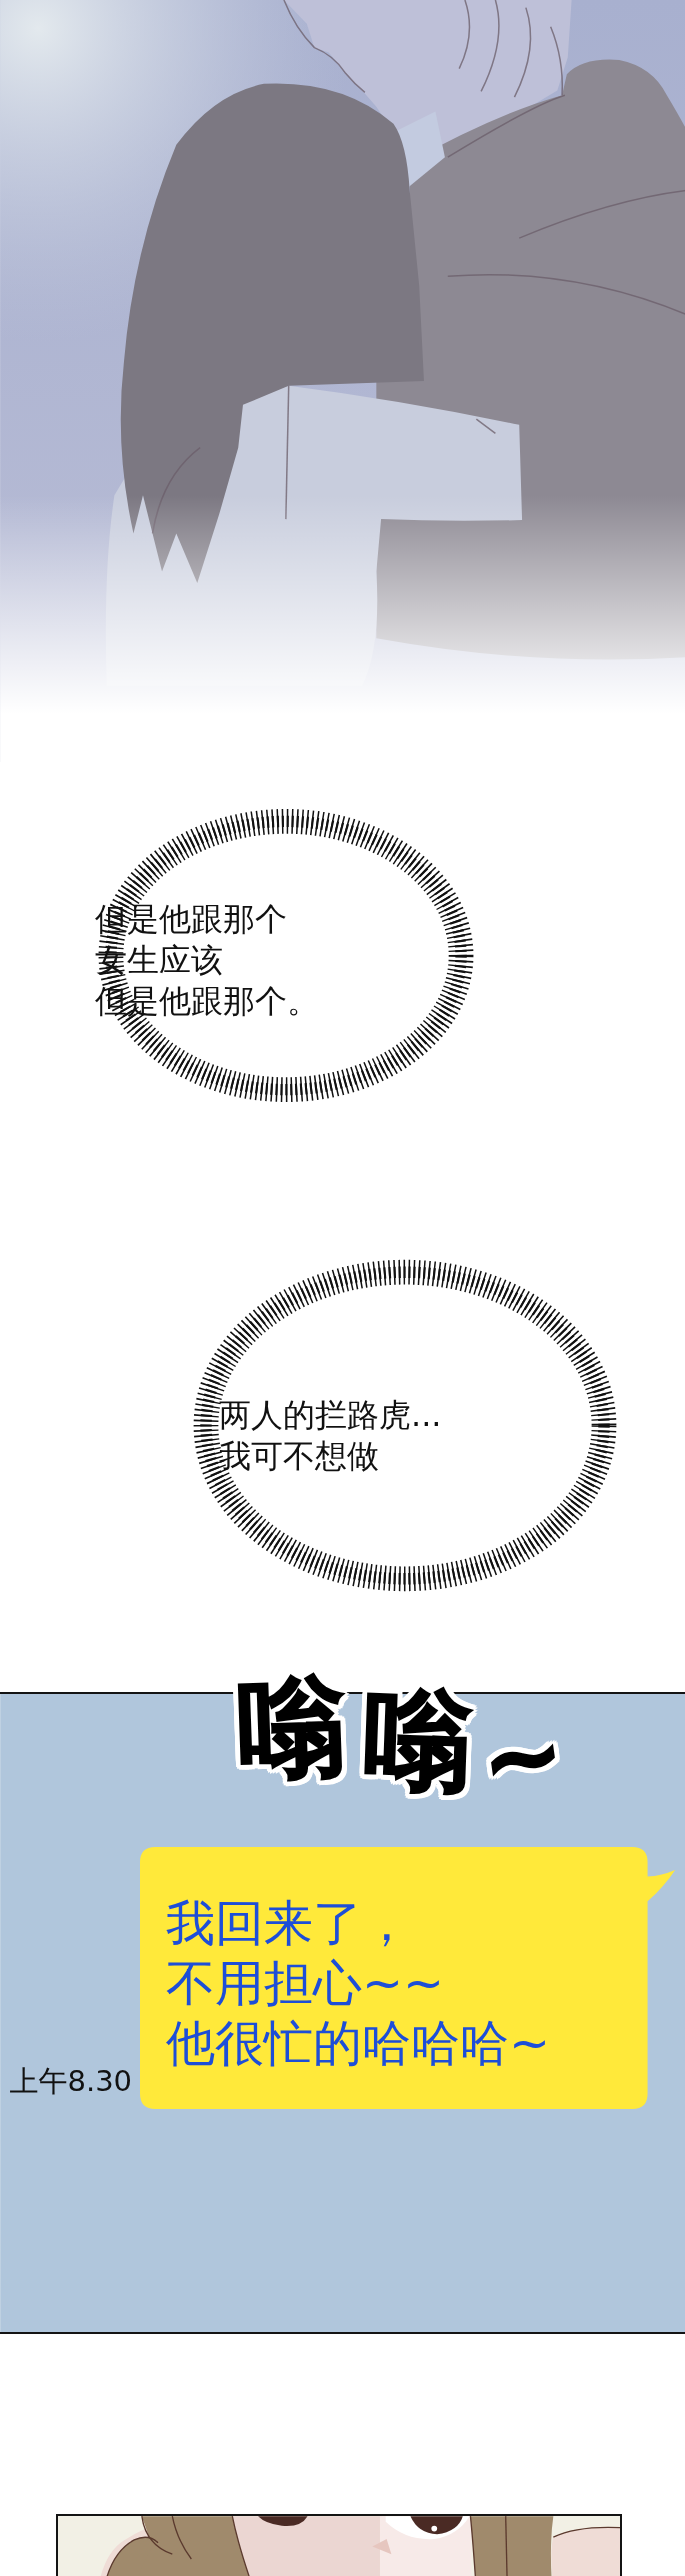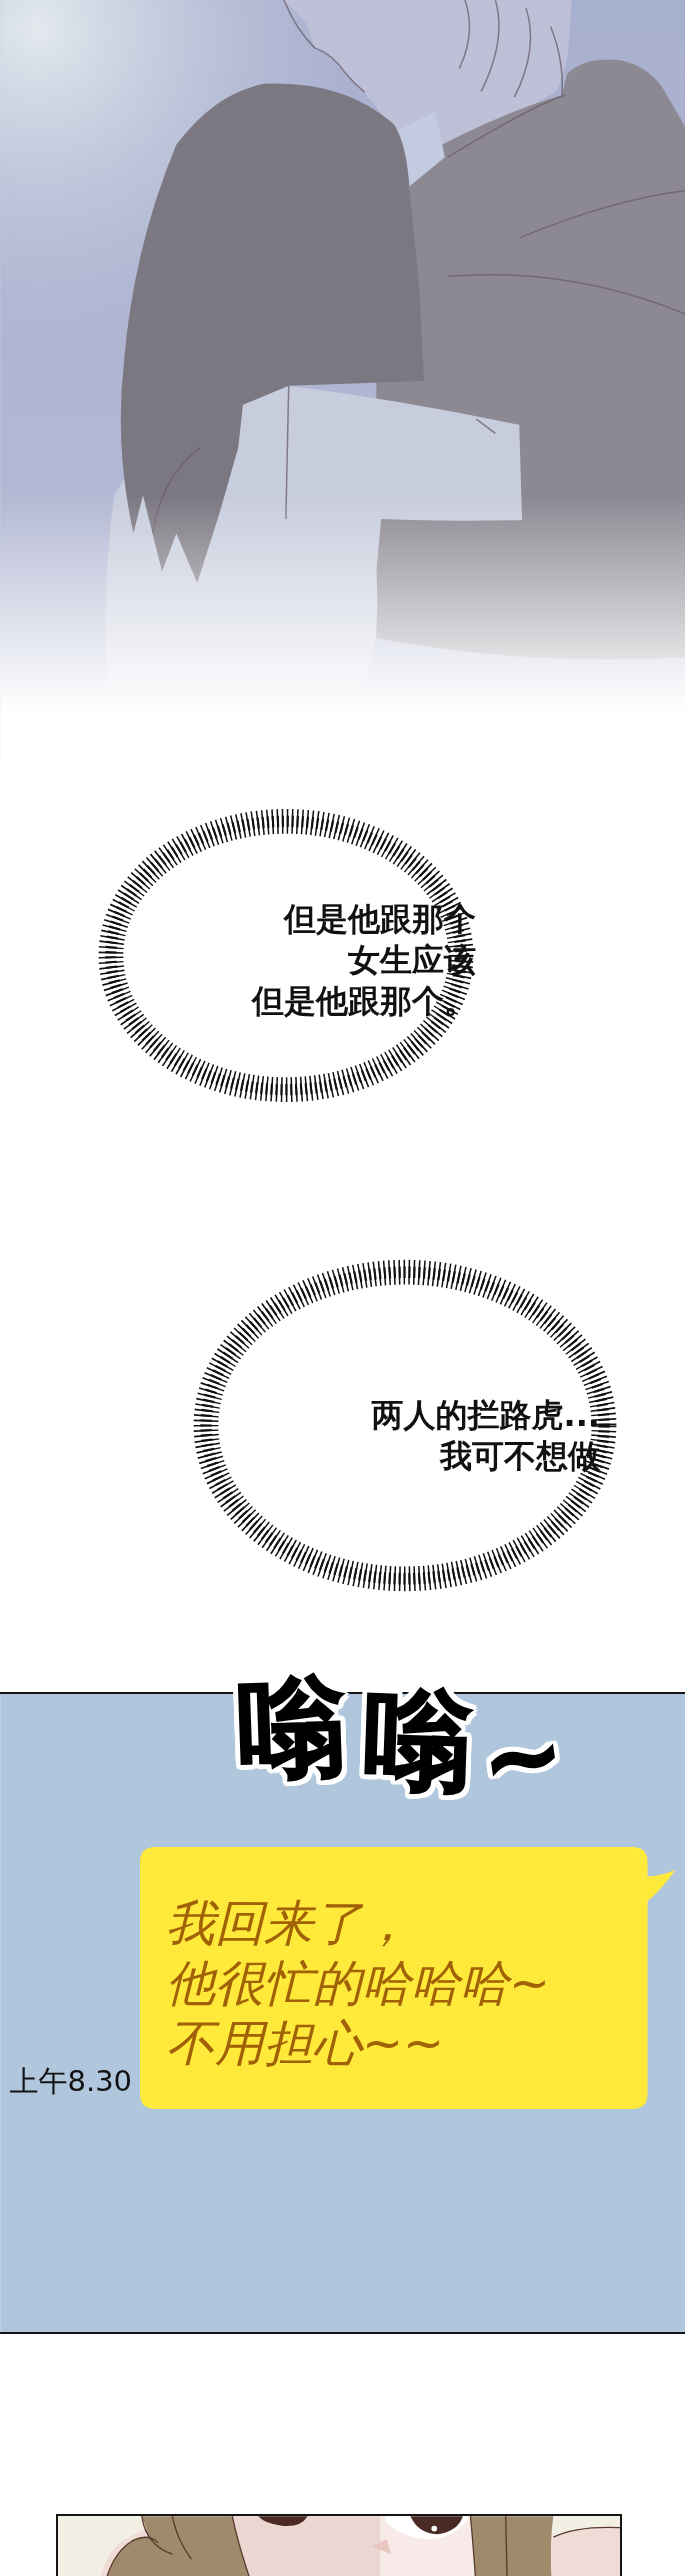--- a/index.html
+++ b/index.html
@@ -1,38 +1,38 @@
 <!DOCTYPE html>
 <html><head>
   <meta charset="utf-8">
   <style>
     html, body { margin: 0; padding: 0; background: #ffffff; }
     body { width: 686px; height: 2576px; position: relative; overflow: hidden;
            font-family: "DejaVu Sans", "Liberation Sans", sans-serif; color: #111; }
     .abs { position: absolute; }
     .illus { left: 0; top: 0; width: 686px; height: 762px; display: block; }
     .burst { display: block; }
-    .thought-text { text-align: right; font-size: 32px; line-height: 41px; font-weight: bold;
+    .thought-text { text-align: left; font-size: 32px; line-height: 41px; font-weight: normal;
                     color: #111; letter-spacing: 0; }
     .thought-text span { display: block; white-space: nowrap; }
     .phone-panel { left: 0; top: 1692px; width: 686px; height: 638px;
                    border-top: 2.9px solid #141414; border-bottom: 2.9px solid #141414; overflow: hidden; }
     .phone-panel svg { display: block; }
     .sfx { font-family: "DejaVu Sans", sans-serif; font-weight: 900; color: #000; line-height: 1;
            -webkit-text-stroke: 1.9px #000; z-index: 5; white-space: nowrap;
            text-shadow:
              -4.8px -4.8px 0 #fff, 0 -5.7px 0 #fff, 4.8px -4.8px 0 #fff, 5.7px 0 0 #fff,
              4.8px 4.8px 0 #fff, 0 5.7px 0 #fff, -4.8px 4.8px 0 #fff, -5.7px 0 0 #fff,
              -2.9px -5.7px 0 #fff, 2.9px -5.7px 0 #fff, 5.7px -2.9px 0 #fff, 5.7px 2.9px 0 #fff,
              2.9px 5.7px 0 #fff, -2.9px 5.7px 0 #fff, -5.7px 2.9px 0 #fff, -5.7px -2.9px 0 #fff; }
     .sfx-1 { left: 238px; top: 1673px; font-size: 109px; transform: rotate(-2deg); }
     .sfx-2 { left: 364px; top: 1686px; font-size: 109px; transform: rotate(2deg); }
     .sfx-3 { left: 481px; top: 1707px; font-size: 99px; transform: rotate(-8deg); }
     .msg-bubble { left: 140px; top: 1847px; width: 539px; height: 263px; z-index: 3; }
-    .msg-text { left: 166px; top: 1894px; font-size: 49px; line-height: 60px; color: #a16207; z-index: 4; font-style: italic; }
+    .msg-text { left: 166px; top: 1894px; font-size: 49px; line-height: 60px; color: #1d4ed8; z-index: 4; }
     .msg-text span { display: block; white-space: nowrap; }
     .timestamp { left: 9.5px; top: 2064px; font-size: 29px; line-height: 34px; color: #111; z-index: 4; white-space: nowrap; text-align: center; }
     .bottom-panel { left: 56px; top: 2514px; width: 562px; height: 86px; border: 2.9px solid #141414; overflow: hidden; }
     .bottom-panel svg { display: block; }
   </style>
 </head>
 <body>
 
 <svg class="abs illus" viewBox="0 0 720 800" width="686" height="762">
   <defs>
@@ -104,22 +104,22 @@
 
 <span class="abs sfx sfx-1">嗡</span>
 <span class="abs sfx sfx-2">嗡</span>
 <span class="abs sfx sfx-3">~</span>
 
 <svg class="abs msg-bubble" width="539" height="263" viewBox="0 0 566 276">
   <path d="M16 0 H517 Q533 0 533 16 V31 Q548 30 562 24 Q550 42 533 57 V259 Q533 275 517 275 H16 Q0 275 0 259 V16 Q0 0 16 0 Z" fill="#FFE93A"></path>
 </svg>
 <div class="abs msg-text">
   <span>我回来了，</span>
+  <span>不用担心~~</span>
   <span>他很忙的哈哈哈~</span>
-  <span>不用担心~~</span>
 </div>
 <div class="abs timestamp">上午8.30</div>
 
 <div class="abs bottom-panel">
   <svg width="562" height="86" viewBox="0 0 590 90">
     <rect width="590" height="90" fill="#F2F0E5"></rect>
     <path d="M40 90 Q45 40 70 25 Q90 12 110 8 L125 20 L95 90 Z" fill="#EFDCD6"></path>
     <path d="M88 0 H183 Q190 35 210 90 H80 Q84 40 95 20 Z" fill="#A08A6C"></path>
     <path d="M46 90 Q52 40 80 25 Q95 18 105 28 Q88 40 78 90 Z" fill="#A08A6C"></path>
     <path d="M183 0 H340 V90 H210 Q190 35 183 0 Z" fill="#EBD6D2"></path>

